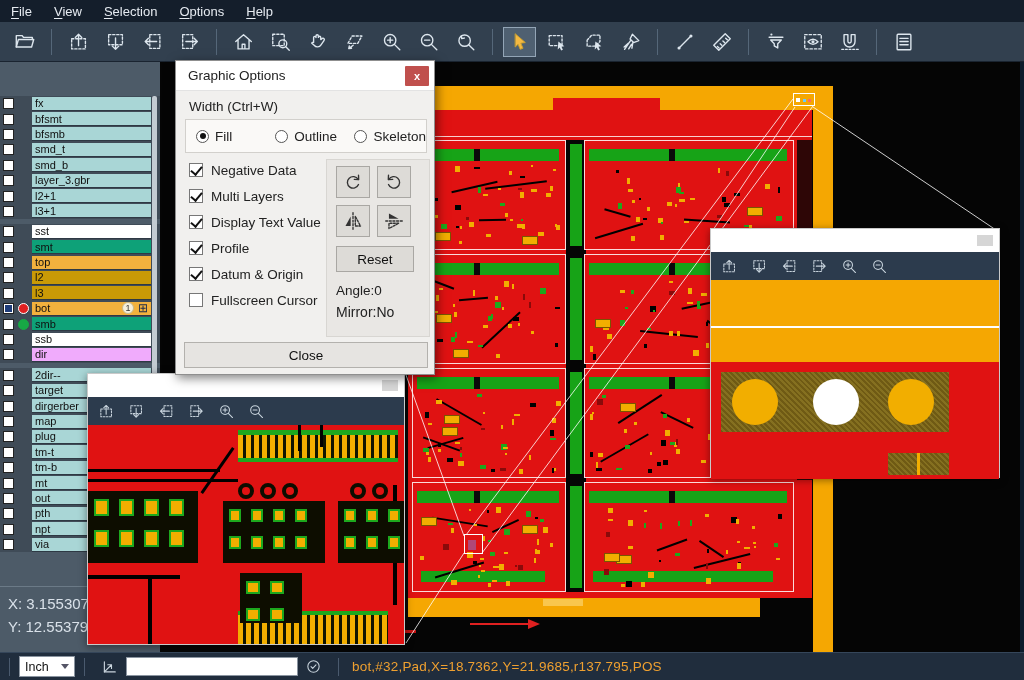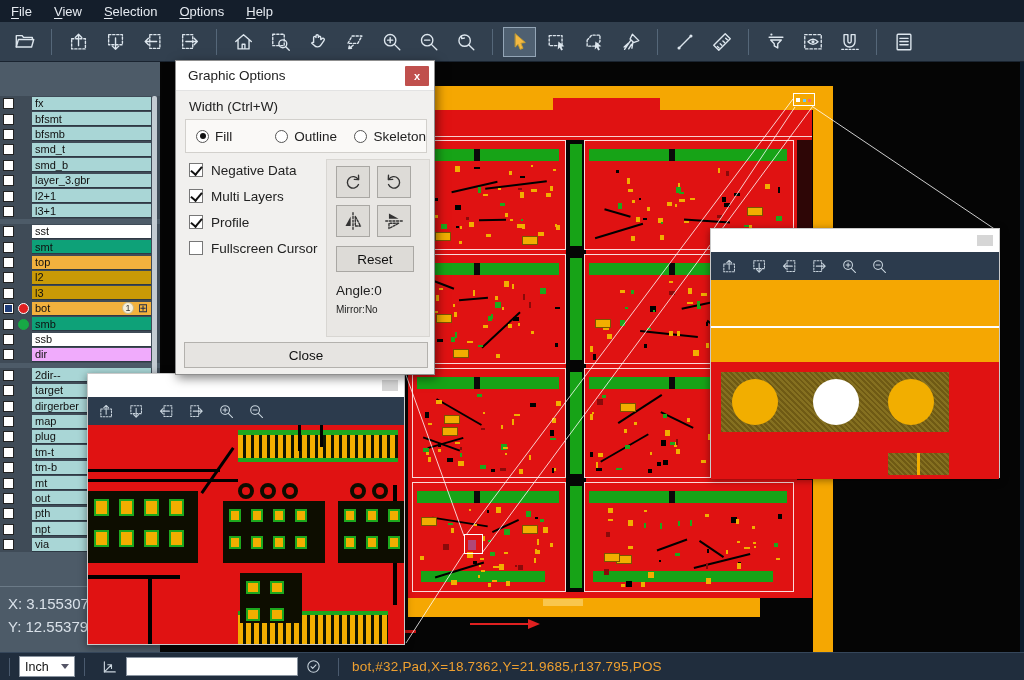--- a/index.html
+++ b/index.html
@@ -120,21 +120,21 @@
   .chk-row span { font-size:13.5px; color:#222; white-space:nowrap; }
   .transform-panel { position:absolute; left:150px; top:68px; width:104px; height:178px;
     background:#e9e7e4; border:1px solid #d8d6d2; padding:6px 0 0 9px; }
   .tbtn-grid { display:grid; grid-template-columns:34px 34px; gap:7px; }
   .tbtn { width:34px; height:32px; background:#dddbd7; border:1px solid #a9a7a3;
     display:flex; align-items:center; justify-content:center; cursor:pointer; }
   .reset-btn { margin-top:9px; width:78px; height:26px; background:#dddbd7;
     border:1px solid #a9a7a3; font-size:13.5px; color:#111;
     font-family:"Liberation Sans",sans-serif; cursor:pointer; }
   .angle { margin-top:11px; font-size:13.5px; color:#222; }
-  .mirror { margin-top:6px; font-size:10px; color:#222; }
+  .mirror { margin-top:6px; font-size:14px; color:#222; }
   .close-btn { position:absolute; left:8px; bottom:7px; width:244px; height:26px;
     background:#e6e4e1; border:1px solid #b3b1ad; font-size:13.5px; color:#111;
     font-family:"Liberation Sans",sans-serif; cursor:pointer; }
 
   
   .statusbar { position:absolute; left:0; top:652px; width:1024px; height:28px;
     background:#202d3d; border-top:1px solid #35465a; display:flex;
     align-items:center; z-index:15; }
   .vdiv { width:1px; height:18px; background:#4a5a6e; margin:0 9px; }
   .unit-select { width:56px; height:21px; background:#fff; border:1px solid #8a94a0;
@@ -1188,21 +1188,29 @@
           <div class="chk-row">
             <span class="chk checked"></span>
             <span>Negative Data</span>
           </div>
           <div class="chk-row">
             <span class="chk checked"></span>
             <span>Multi Layers</span>
           </div>
           <div class="chk-row">
             <span class="chk checked"></span>
+            <span>Display Text Value</span>
+          </div>
+          <div class="chk-row">
+            <span class="chk checked"></span>
             <span>Profile</span>
+          </div>
+          <div class="chk-row">
+            <span class="chk checked"></span>
+            <span>Datum &amp; Origin</span>
           </div>
           <div class="chk-row">
             <span class="chk"></span>
             <span>Fullscreen Cursor</span>
           </div>
         </div>
       <div class="transform-panel">
         <div class="tbtn-grid" id="tbtn-grid">
             <button class="tbtn">
               <svg width="22" height="22" viewBox="0 0 24 24" style="color:#333">

